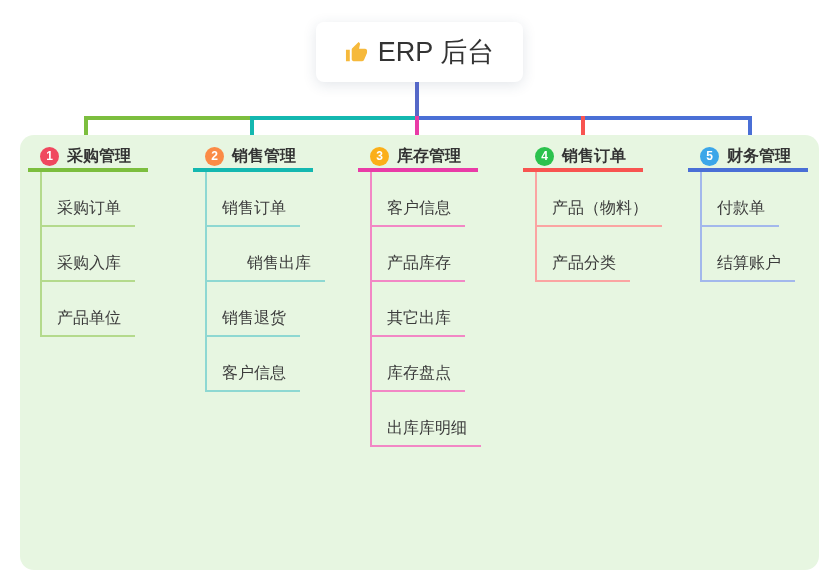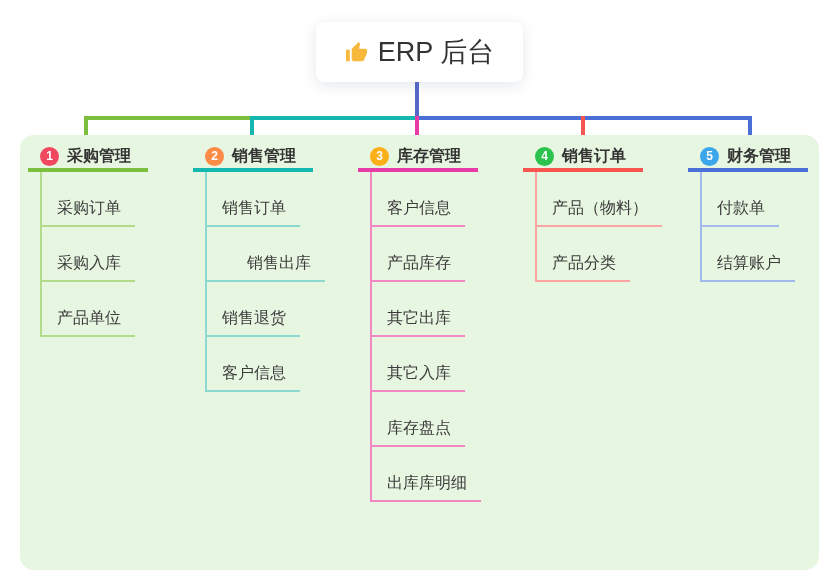--- a/index.html
+++ b/index.html
@@ -104,23 +104,20 @@
           <div class="item" style="border-bottom-color: rgb(242, 135, 197);">
             <span class="item-label">客户信息</span>
           </div>
           <div class="item" style="border-bottom-color: rgb(242, 135, 197);">
             <span class="item-label">产品库存</span>
           </div>
           <div class="item" style="border-bottom-color: rgb(242, 135, 197);">
             <span class="item-label">其它出库</span>
           </div>
           <div class="item" style="border-bottom-color: rgb(242, 135, 197);">
-            <span class="item-label">其它入库</span>
-          </div>
-          <div class="item" style="border-bottom-color: rgb(242, 135, 197);">
             <span class="item-label">库存盘点</span>
           </div>
           <div class="item" style="border-bottom-color: rgb(242, 135, 197);">
             <span class="item-label">出库库明细</span>
           </div>
         </div>
       </div>
       <div class="branch" style="left: 503px;">
         <div class="branch-header" style="border-bottom-color: rgb(248, 84, 80);">
           <span class="badge" style="background: rgb(43, 194, 77);">4</span>

